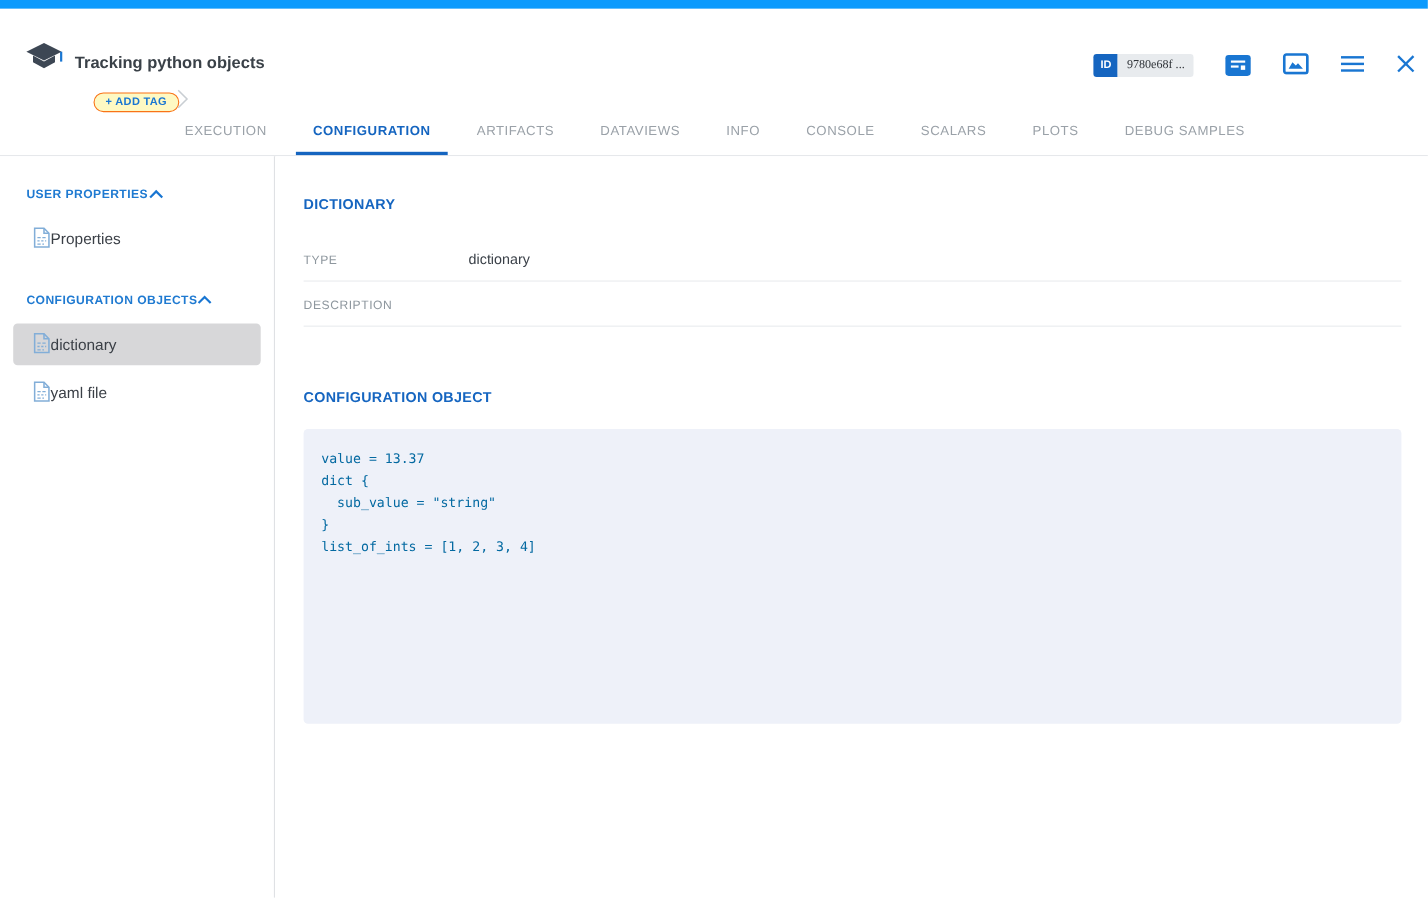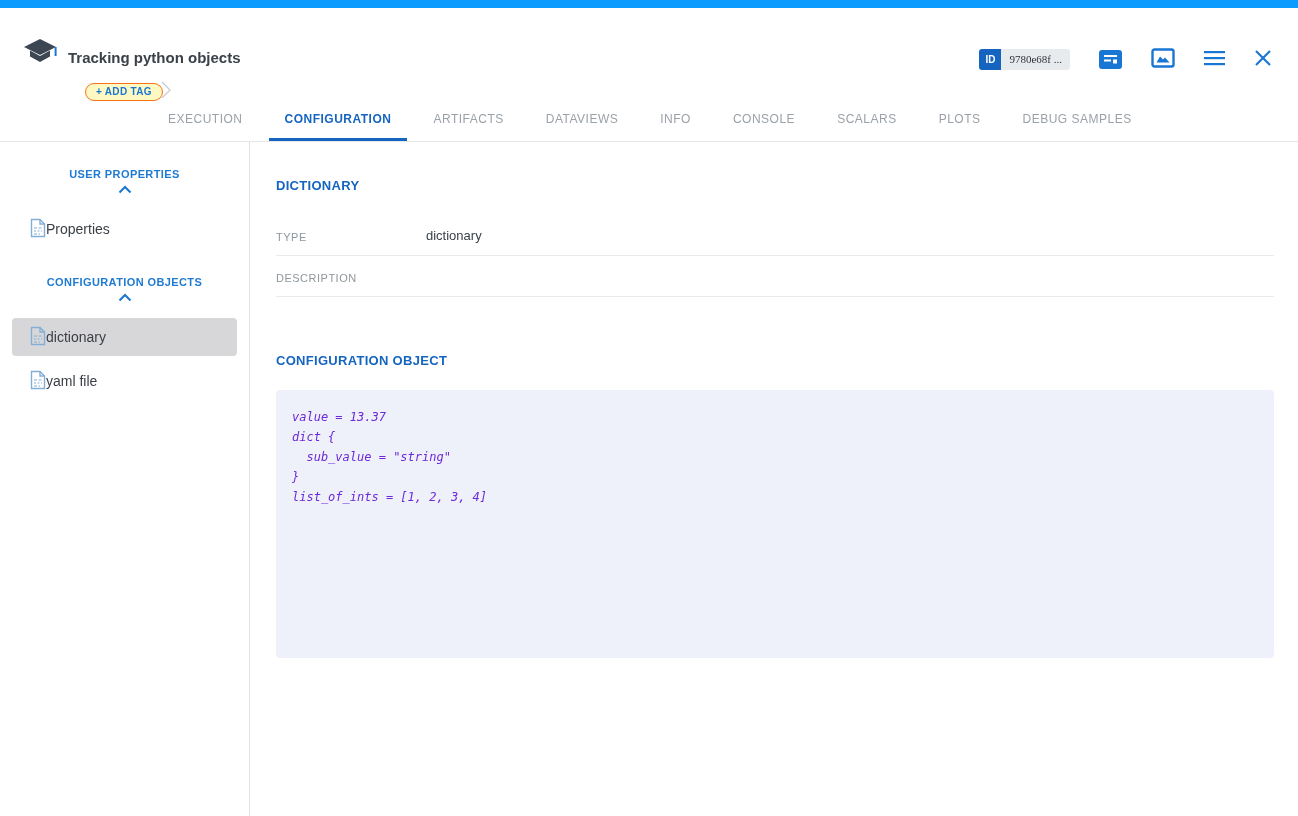--- a/index.html
+++ b/index.html
@@ -17,21 +17,21 @@
   .header { position:absolute; top:8px; left:0; width:1298px; height:134px;
             background:#fff; border-bottom:1px solid #e4e6e9; }
   .cap-icon { position:absolute; left:22px; top:30px; }
   .exp-title { position:absolute; left:68px; top:41px; font-size:15px; font-weight:bold; color:#3a4148; }
   .add-tag-wrap { position:absolute; left:85px; top:72px; display:flex; align-items:center; }
   .add-tag-btn { border:1px solid #f97316; border-radius:10px; padding:2px 10px 3px 10px;
                  background:#fef9c3; font-size:10px; font-weight:bold; color:#1976d2;
                  letter-spacing:.3px; cursor:pointer; font-family:"Liberation Sans",sans-serif; }
   .add-tag-tail { margin-left:-2px; }
 
-  .header-actions { position:absolute; right:26px; top:38px; height:26px;
+  .header-actions { position:absolute; right:11px; top:38px; height:26px;
                     display:flex; align-items:center; gap:29px; }
   .id-badge { display:flex; align-items:stretch; height:21px; cursor:pointer; }
   .id-label { background:#1565c0; color:#fff; font-size:10px; font-weight:bold;
               border-radius:3px 0 0 3px; padding:0 6px; display:flex; align-items:center; }
   .id-value { background:#e8ebee; color:#2f3338; font-family:Liberation Serif, serif;
               font-size:11px; border-radius:0 3px 3px 0; padding:0 8px; display:flex; align-items:center; }
   .icon-btn { background:none; border:none; cursor:pointer; display:flex; align-items:center; padding:0; }
   .details-chip { width:23px; height:19px; background:#1976d2; border-radius:3px;
                   display:flex; align-items:center; justify-content:center; }
 
@@ -40,42 +40,42 @@
   .tab { display:flex; align-items:center; padding:0 16px; font-size:12px; letter-spacing:.5px;
          color:#9aa1a8; cursor:pointer; border-bottom:3px solid transparent; }
   .tab.active { color:#1565c0; font-weight:bold; border-bottom-color:#1565c0; }
 
   
   .sidebar { position:absolute; top:142px; left:0; width:250px; height:674px;
              border-right:1px solid #dfe1e4; background:#fff; padding-top:26px; }
   .sb-section { margin-top:28px; }
   .sb-section:first-child { margin-top:0; }
   .sb-header { display:flex; align-items:center; justify-content:flex-start;
-               padding:0 24px 0 24px; cursor:pointer;flex-direction:column; }
+               padding:0 24px 0 24px; cursor:pointer; }
   .sb-title { font-size:11px; font-weight:bold; color:#1f7ad1; letter-spacing:.4px; }
   .sb-list { margin-top:12px; }
   .sb-item { height:38px; margin:6px 12px 0 12px; padding-left:18px; border-radius:4px;
              display:flex; align-items:center; gap:0; font-size:14px; color:#3a3f46;
              cursor:pointer; }
   .sb-item.selected { background:#d7d7d9; }
 
   
   .content { position:absolute; top:142px; left:251px; width:1047px; height:674px;
              padding:36px 24px 0 25px; background:#fff; }
   .section-heading { font-size:13px; font-weight:bold; color:#1565c0; letter-spacing:.3px; }
   .fields { margin-top:22px; }
   .field-row { display:flex; align-items:flex-start; padding:13px 0 12px 0;
                border-bottom:1px solid #e9ebee; min-height:41px; }
   .field-label { width:150px; flex:none; font-size:11px; color:#8e979e; letter-spacing:.5px; padding-top:3px; }
   .field-value { font-size:13px; color:#3a4048; }
   .config-heading { margin-top:56px; }
   .code-block { margin-top:22px; height:268px; background:#eef1f9; border-radius:4px;
                 padding:17px 16px; overflow:hidden; }
   .code-block pre { font-family:"DejaVu Sans Mono",monospace; font-size:12px;
-                    line-height:20px; color:#6d28d9; white-space:pre;font-style:italic; }
+                    line-height:20px; color:#0369a1; white-space:pre; }
 </style>
 </head>
 <body>
 
 <div class="top-bar"></div>
 <div class="status-badge">COMPLETED</div>
 
 <div class="header">
 
   <span class="cap-icon">

